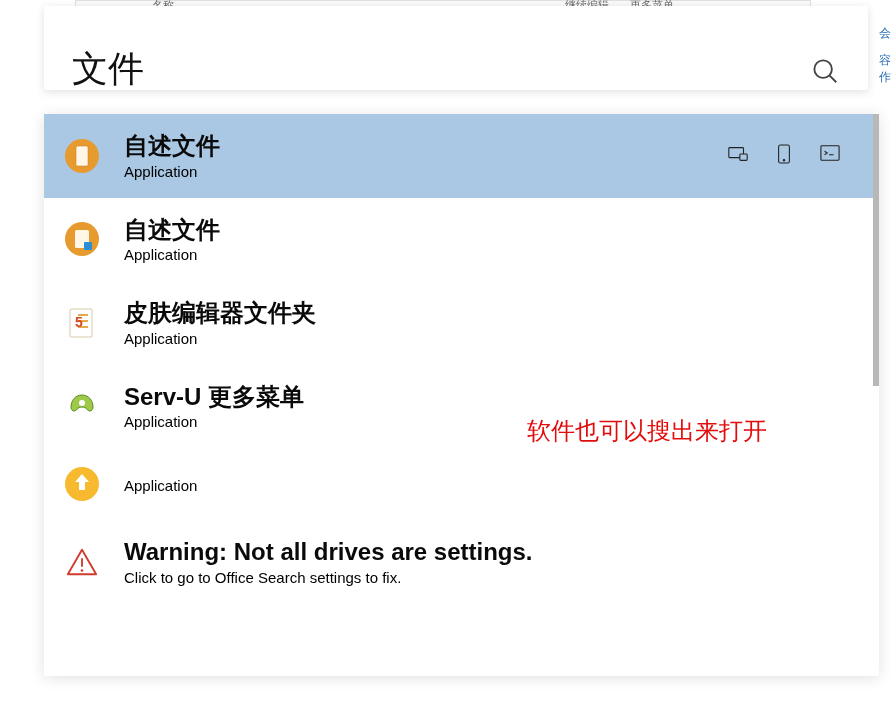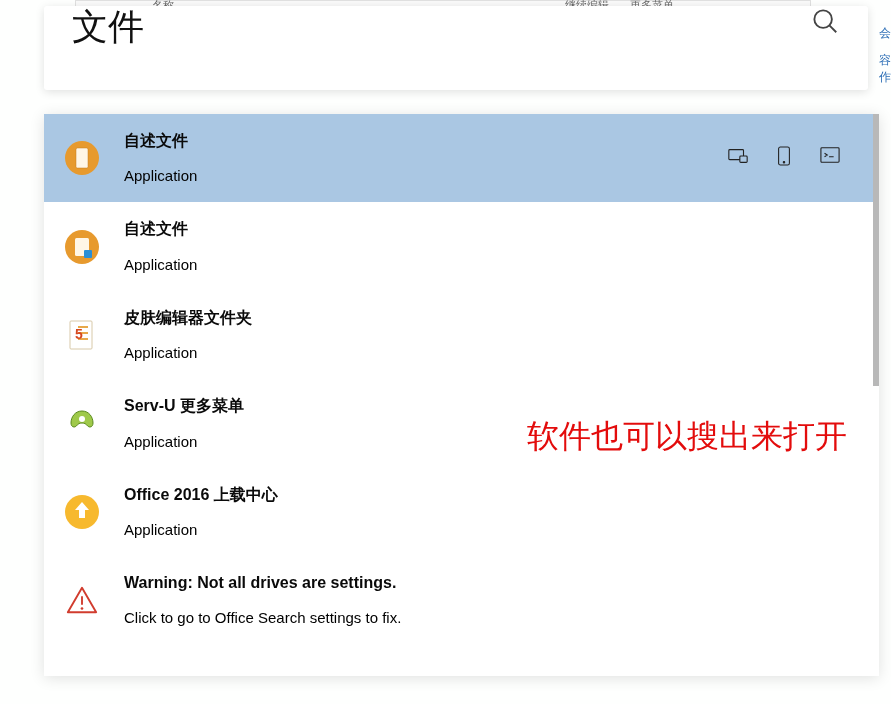--- a/index.html
+++ b/index.html
@@ -37,21 +37,21 @@
     .searchbox {
       position: absolute;
       left: 44px;
       top: 6px;
       width: 824px;
       height: 84px;
       background: #fff;
       border-radius: 3px;
       box-shadow: 0 2px 10px rgba(0,0,0,0.12);
       display: flex;
-      align-items: flex-start;
+      align-items: flex-end;
       padding: 0 28px;
     }
     .searchbox input {
       flex: 1;
       border: none;
       outline: none;
       font-size: 36px;
       color: #111;
       font-family: inherit;
     }
@@ -88,43 +88,43 @@
     .row .icon-wrap {
       width: 36px;
       height: 36px;
       display: flex;
       align-items: center;
       justify-content: center;
       flex-shrink: 0;
     }
     .row .textcol { flex: 1; }
     .row .title {
-      font-size: 16px;
+      font-size: 24px;
       font-weight: 700;
       color: #0a0a0a;
       line-height: 1.15;
     }
     .row .subtitle {
       font-size: 15px;
       color: #000;
       font-weight: 400;
-      margin-top: 17px;
+      margin-top: 3px;
     }
     .row .actions {
       display: flex;
       gap: 26px;
       color: #222;
       margin-right: 18px;
     }
     .row .actions span { cursor: pointer; }
     .annotation {
       position: absolute;
       left: 527px;
       top: 415px;
-      font-size: 32px;
+      font-size: 24px;
       color: #e30c0c;
       font-weight: 400;
       z-index: 20;
       pointer-events: none;
     }
   </style>
 </head>
 <body>
 
 <div class="bg-bar"></div>
@@ -225,21 +225,20 @@
   </div>
 
   <div class="row">
     <div class="icon-wrap">
       <svg width="36" height="36" viewBox="0 0 36 36">
         <circle cx="18" cy="18" r="17" fill="#f7b92e"></circle>
         <path d="M18 8l-7 8h4v8h6v-8h4z" fill="#fff"></path>
       </svg>
     </div>
     <div class="textcol">
-      <div class="title">Office 2016 上载中心</div>
       <div class="subtitle">Application</div>
     </div>
   </div>
 
   <div class="row">
     <div class="icon-wrap">
       <svg width="34" height="34" viewBox="0 0 36 36">
         <path d="M18 5L33 31H3z" fill="none" stroke="#d13c2e" stroke-width="2" stroke-linejoin="round"></path>
         <line x1="18" y1="14" x2="18" y2="23" stroke="#d13c2e" stroke-width="2"></line>
         <circle cx="18" cy="27" r="1.4" fill="#d13c2e"></circle>

